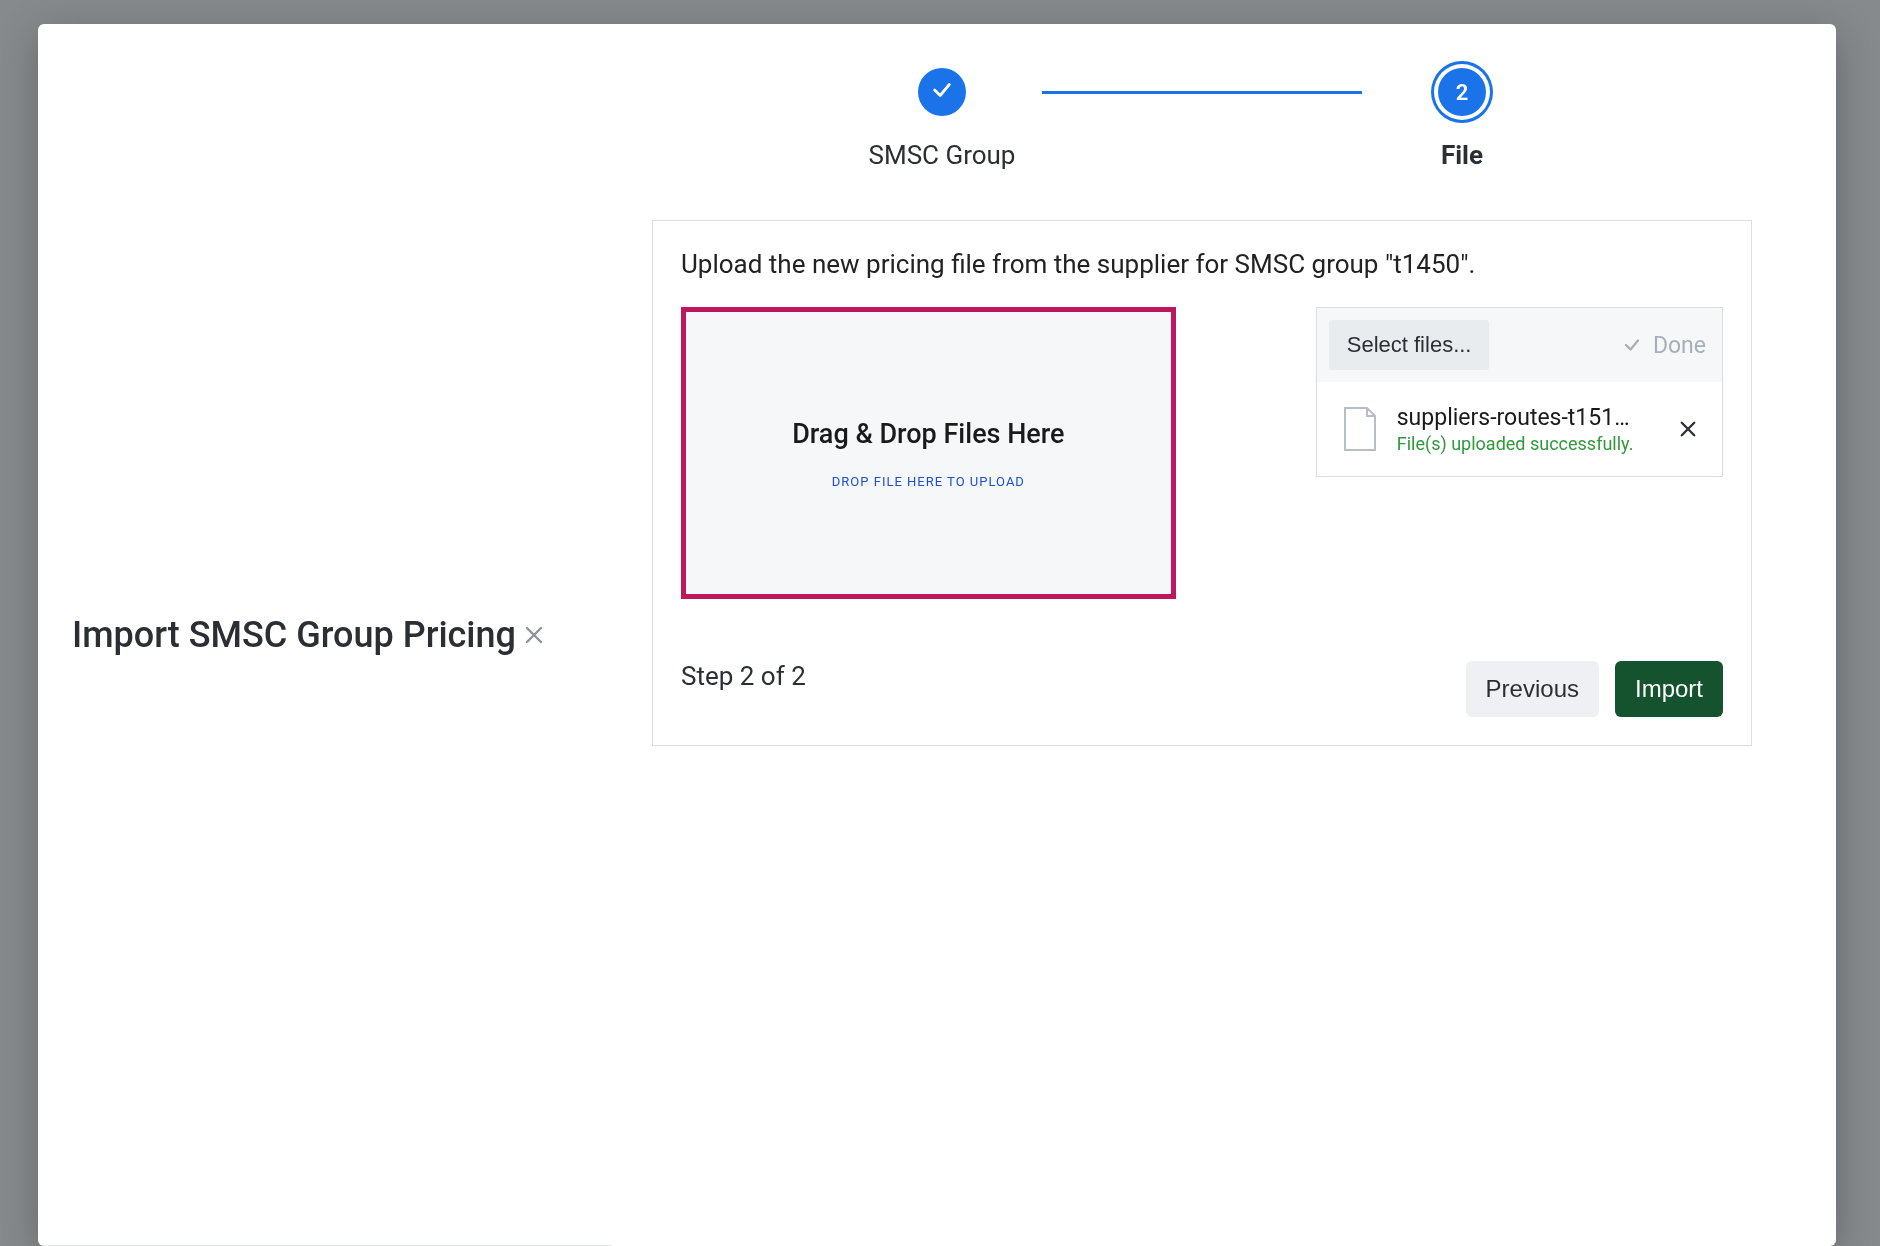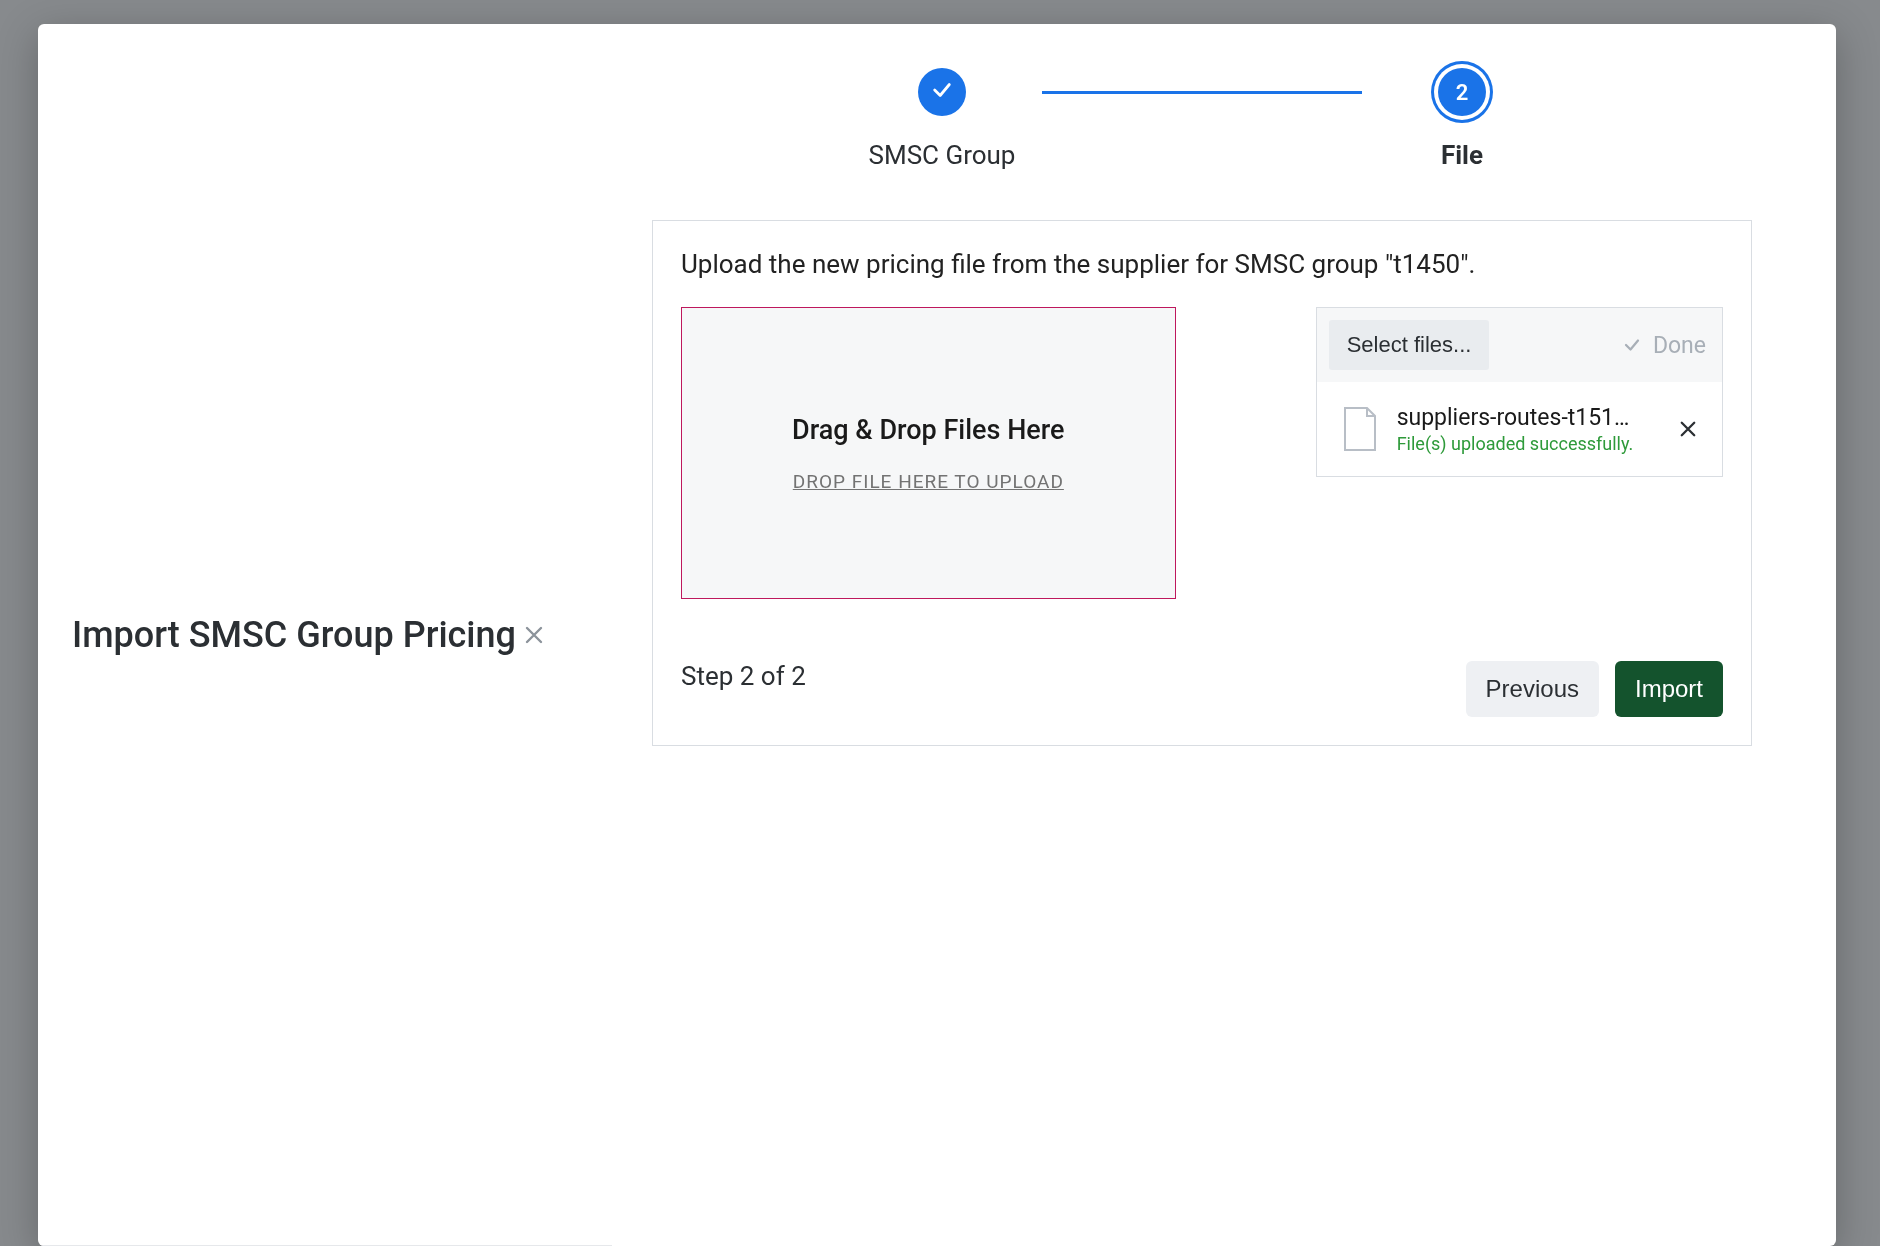--- a/index.html
+++ b/index.html
@@ -138,39 +138,38 @@
       display: flex;
       gap: 140px;
       align-items: flex-start;
       margin-bottom: 62px;
     }
 
     .dropzone {
       width: 510px;
       height: 292px;
       background: #f6f7f8;
-      border: 1px solid #be185d;
+      border: 5px solid #be185d;
       display: flex;
       flex-direction: column;
       align-items: center;
       justify-content: center;
       text-align: center;
       gap: 24px;
       cursor: pointer;
     }
     .dropzone-title {
       font-size: 27px;
       color: #1a1a1a;
       font-weight: 500;
     }
     .dropzone-sub {
-      font-size: 19px;
+      font-size: 13px;
       letter-spacing: 1px;
-      color: #737373;
-      text-decoration: underline;
+      color: #1d4ed8;
     }
 
     .upload-panel {
       width: 420px;
       border: 1px solid #d9dde2;
     }
     .upload-header {
       background: #f6f7f8;
       padding: 12px 16px 12px 12px;
       display: flex;

